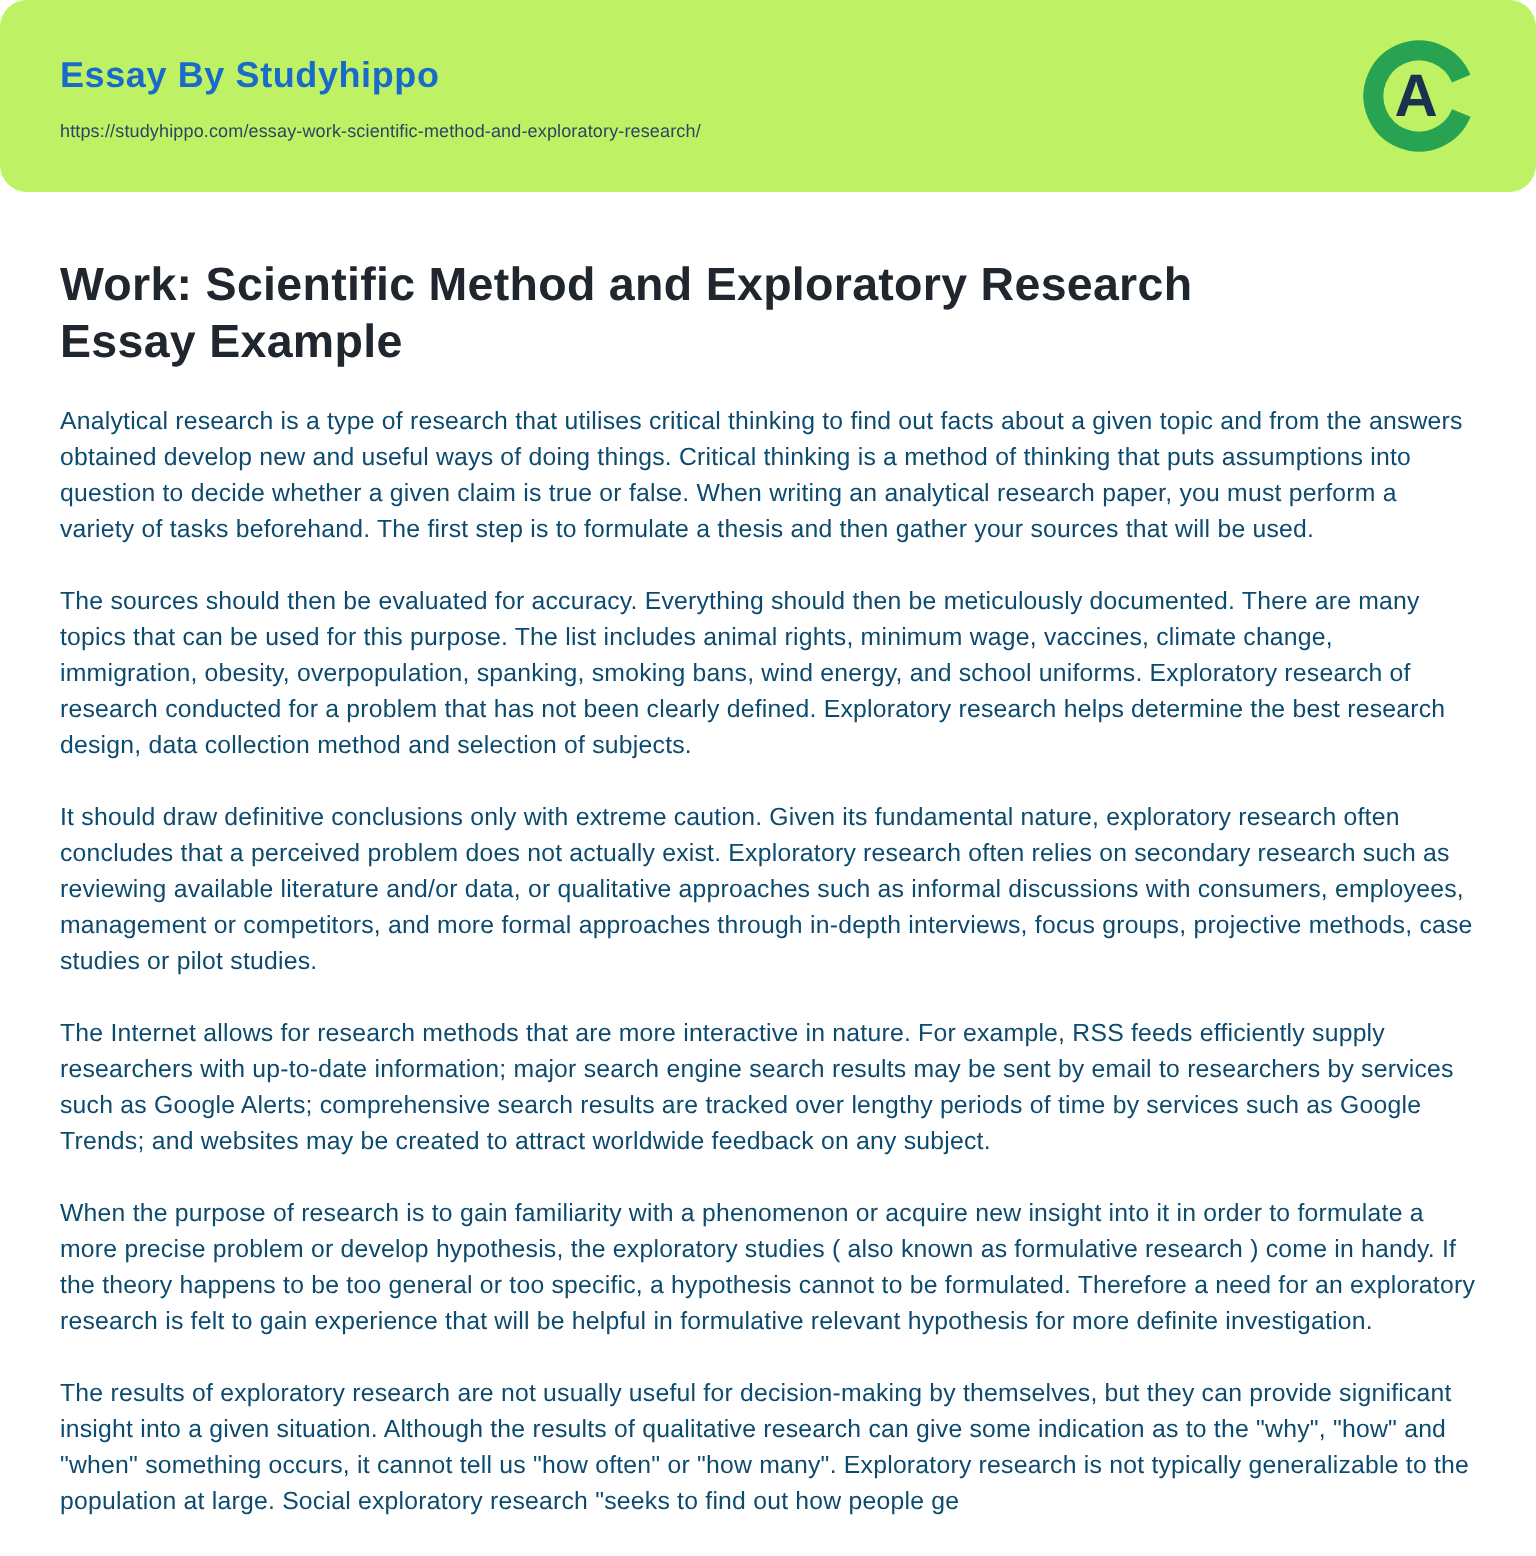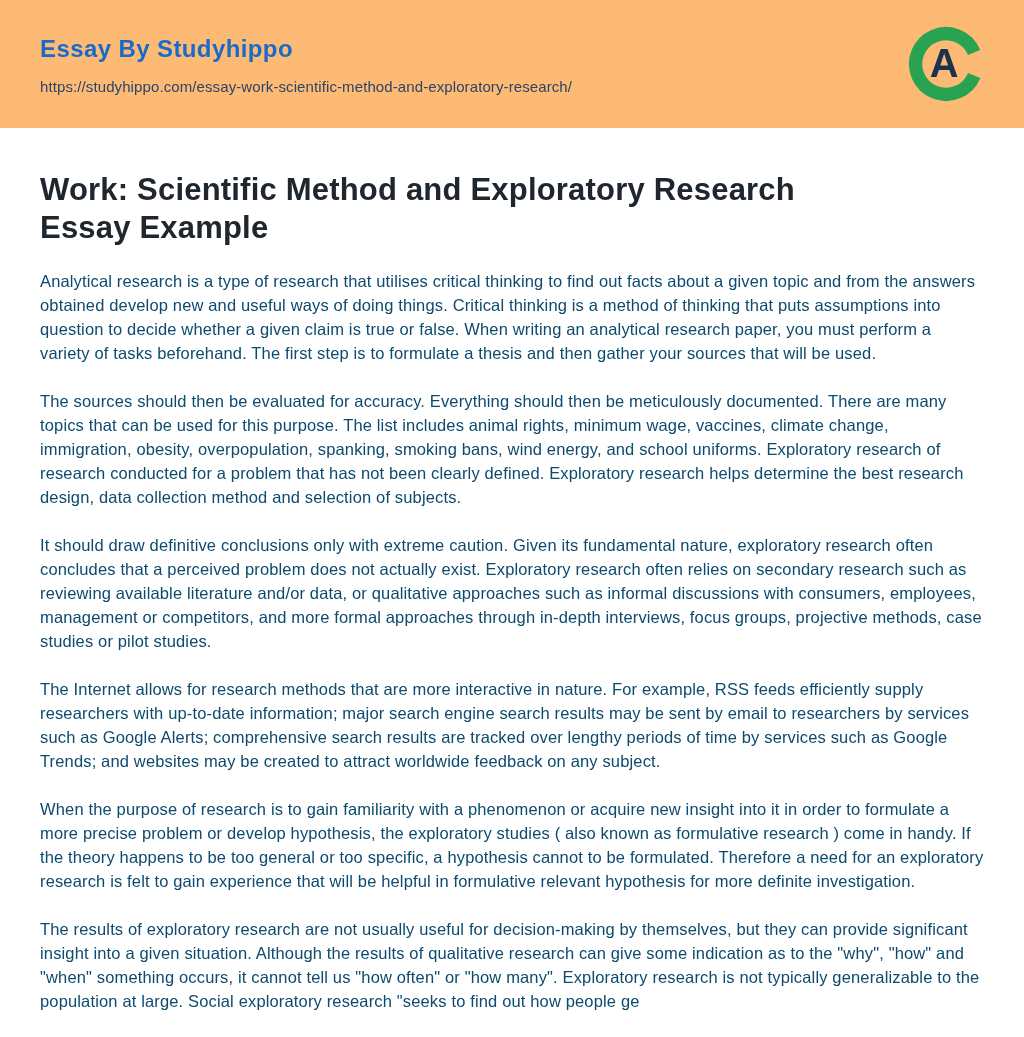--- a/index.html
+++ b/index.html
@@ -6,38 +6,39 @@
   html, body { width: 1024px; }
   body {
     height: 1037px;
     overflow: hidden;
     background: #ffffff;
     font-family: "Liberation Sans", sans-serif;
   }
 
   
   .page-header {
-    background: #fdba74;
+    background: #bef264;
     height: 128px;
     padding: 0 40px;
     display: flex;
     align-items: center;
     justify-content: space-between;
+    border-radius: 18px;
   }
   .header-text { padding-top: 2px; }
   .site-title {
     color: #1a6bc9;
     font-size: 24px;
     font-weight: bold;
     letter-spacing: 0.4px;
   }
   .site-url {
     margin-top: 15px;
     color: #2e4465;
-    font-size: 15px;
+    font-size: 12px;
     letter-spacing: 0.1px;
   }
   .logo-wrap {
     width: 76px;
     height: 76px;
     flex: 0 0 auto;
   }
 
   
   .main-content {

